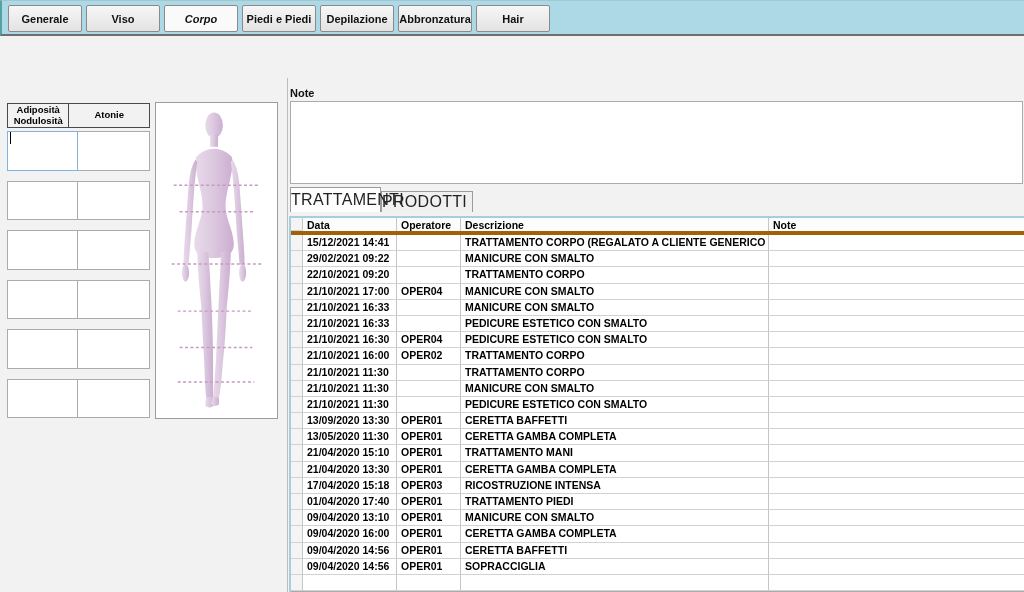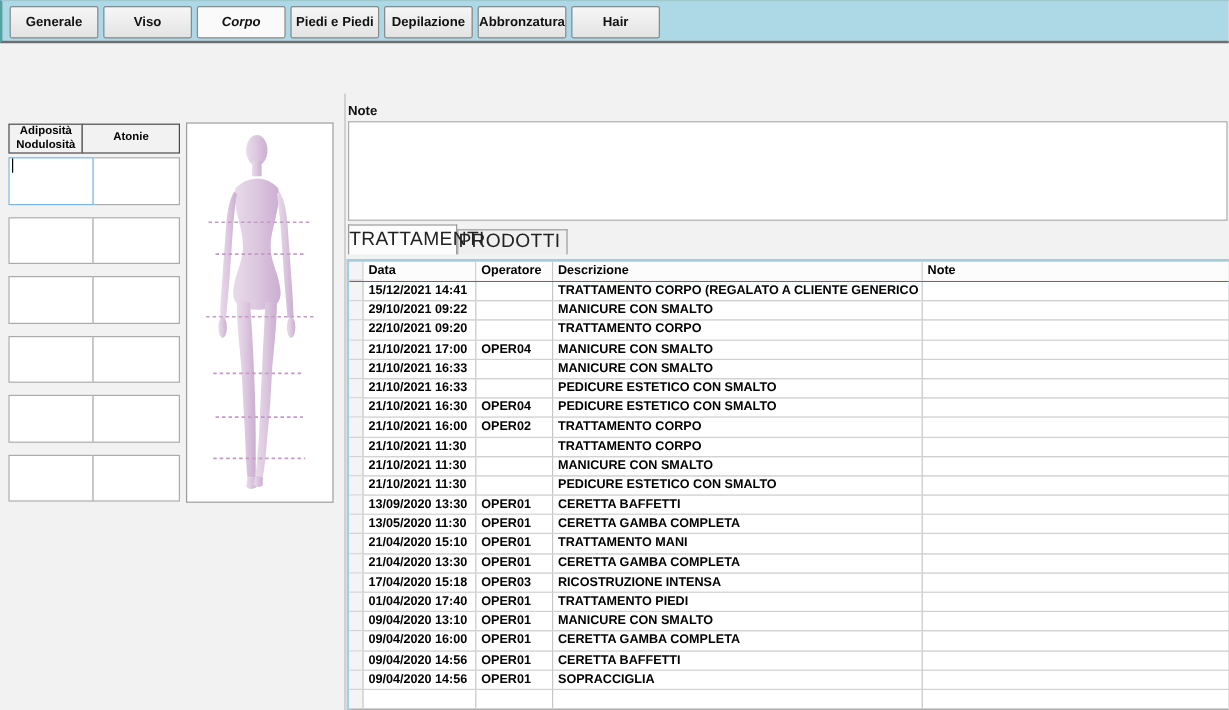--- a/index.html
+++ b/index.html
@@ -54,21 +54,21 @@
   .sub-tab { border:1px solid #9b9b9b; border-bottom:none; background:#f0f0f0;
     height:21px; width:92px; display:flex; align-items:center; 
     font-size:16px; color:#222; letter-spacing:0.3px; cursor:default; }
   .sub-tab.selected { background:#fdfdfd; height:25px; width:91px; z-index:2; }
 
   
   #grid { position:absolute; left:289px; top:177px; width:735px; height:415px;
     border-left:2px solid #a6cede; border-top:2px solid #a6cede;
     display:flex; flex-direction:column; background:#ababab; overflow:hidden; }
   .g-row { display:flex; height:16.2px; flex:0 0 16.2px; background:#fff; }
-  .g-row.g-head { height:17px; flex:0 0 17px; border-bottom:1px solid #a16207; }
+  .g-row.g-head { height:17px; flex:0 0 17px; border-bottom:4px solid #a16207; }
   .g-cell { border-right:1px solid #c6c6c6; border-bottom:1px solid #d2d2d2;
     font-size:10.5px; font-weight:bold; color:#000; padding:1px 0 0 4px;
     white-space:nowrap; overflow:hidden; }
   .g-head .g-cell { border-bottom:none; background:#fcfcfc; }
   .g-rh { flex:0 0 12px; background:#f4f4f4; border-right:1px solid #c6c6c6;
     border-bottom:1px solid #d2d2d2; }
   .c0 { flex:0 0 94px; }
   .c1 { flex:0 0 64px; }
   .c2 { flex:0 0 308px; }
   .c3 { flex:1 1 auto; border-right:none; }
@@ -205,21 +205,21 @@
       <div id="grid-body">
           <div class="g-row">
         <div class="g-rh"></div>
         <div class="g-cell c0">15/12/2021 14:41</div>
         <div class="g-cell c1"></div>
         <div class="g-cell c2">TRATTAMENTO CORPO (REGALATO A CLIENTE GENERICO DA )</div>
         <div class="g-cell c3"></div>
       </div>
           <div class="g-row">
         <div class="g-rh"></div>
-        <div class="g-cell c0">29/10/2021 09:22</div>
+        <div class="g-cell c0">29/02/2021 09:22</div>
         <div class="g-cell c1"></div>
         <div class="g-cell c2">MANICURE CON SMALTO</div>
         <div class="g-cell c3"></div>
       </div>
           <div class="g-row">
         <div class="g-rh"></div>
         <div class="g-cell c0">22/10/2021 09:20</div>
         <div class="g-cell c1"></div>
         <div class="g-cell c2">TRATTAMENTO CORPO</div>
         <div class="g-cell c3"></div>

